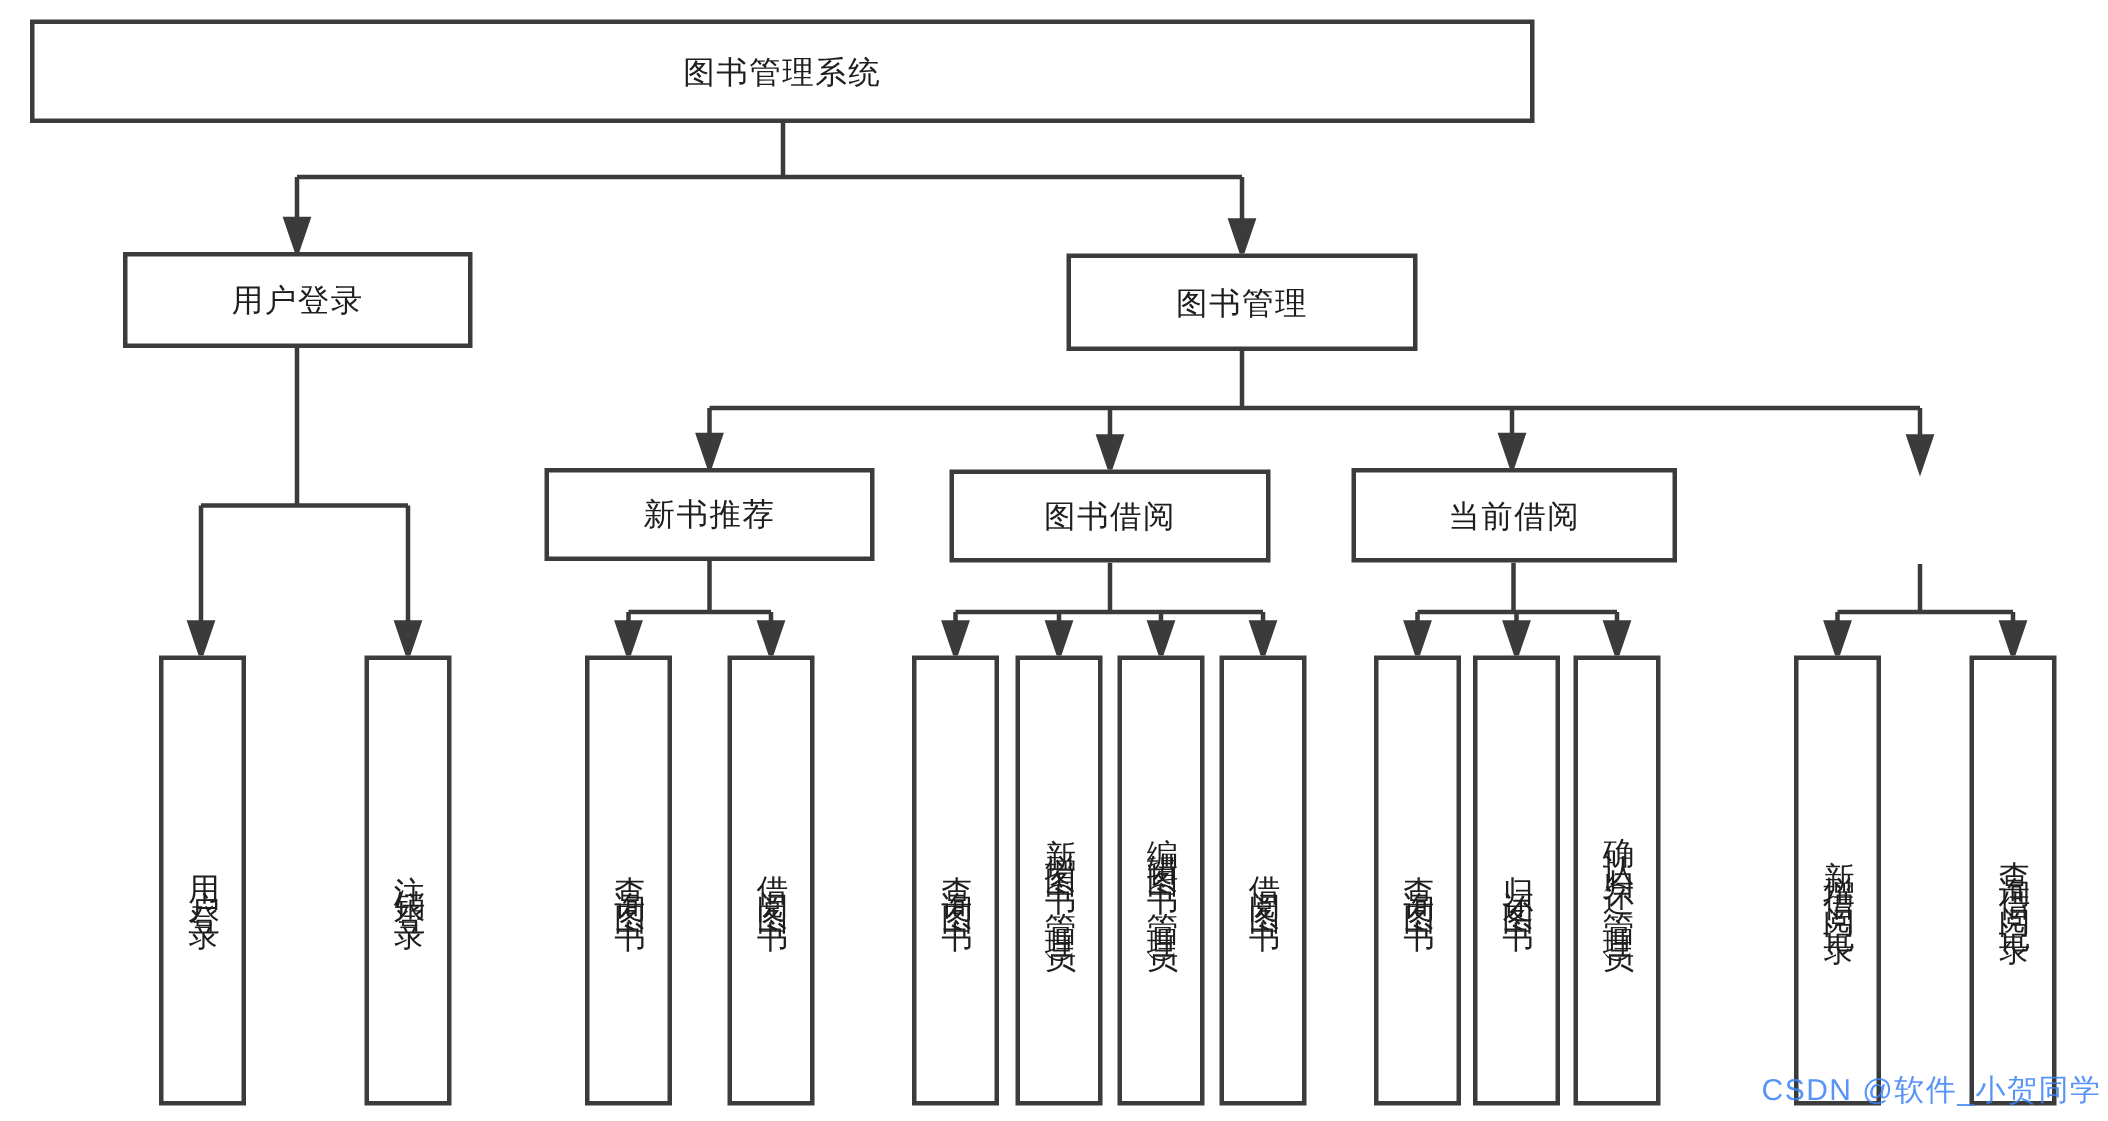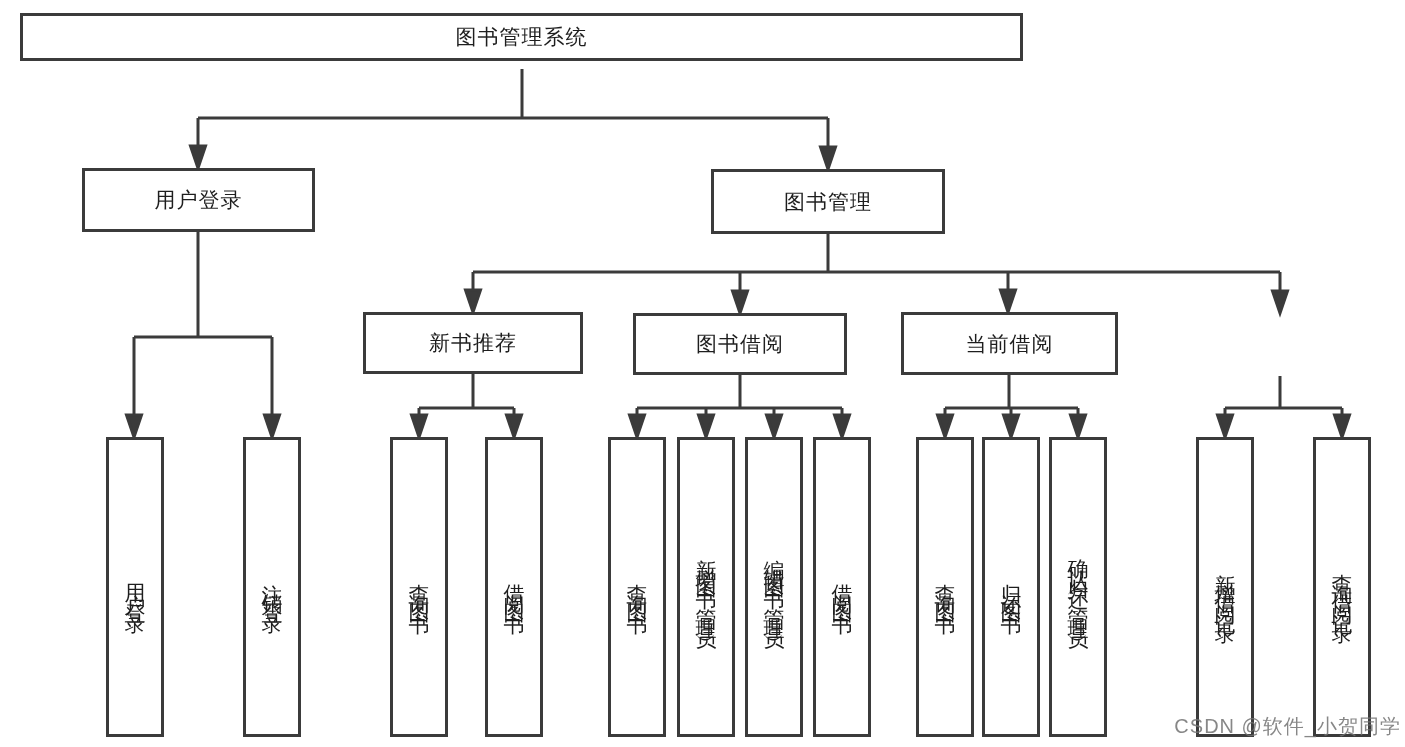--- a/index.html
+++ b/index.html
@@ -33,21 +33,21 @@
     text-align:center;
     line-height:52px;
     letter-spacing:10px;
     width:58px;height:300px;top:437px;
   }
   .watermark{
     position:absolute;
     right:4px;bottom:7px;
     z-index:3;
     font-size:20px;
-    color:#737373;
+    color:#3b82f6;
     opacity:.85;
     letter-spacing:1px;
     white-space:nowrap;
   }
 </style>
 </head>
 <body>
 
 <div class="stage">
 
@@ -87,21 +87,21 @@
       <polygon points="1003.5,415 1018.5,415 1011,437"></polygon>
       <polygon points="1070.5,415 1085.5,415 1078,437"></polygon>
     </g>
     <g stroke="#3b3b3b" stroke-width="3" fill="#3b3b3b">
       <path fill="none" d="M1280,376 V408 M1225,408 H1342 M1225,408 V416 M1342,408 V416"></path>
       <polygon points="1217.5,415 1232.5,415 1225,437"></polygon>
       <polygon points="1334.5,415 1349.5,415 1342,437"></polygon>
     </g>
   </svg>
 
-  <div class="node h" style="left:20px;top:13px;width:1003px;height:48px">图书管理系统</div>
+  <div class="node h" style="left:20px;top:13px;width:1003px;height:69px">图书管理系统</div>
 
   <div class="node h" style="left:82px;top:168px;width:233px;height:64px">用户登录</div>
   <div class="node h" style="left:363px;top:312px;width:220px;height:62px">新书推荐</div>
 
   <div class="node h" style="left:711px;top:169px;width:234px;height:65px">图书管理</div>
   <div class="node h" style="left:901px;top:312px;width:217px;height:63px">当前借阅</div>
   <div class="node h" style="left:633px;top:313px;width:214px;height:62px">图书借阅</div>
 
   <div class="node v" style="left:106px">用户登录</div>
   <div class="node v" style="left:243px">注销登录</div>

